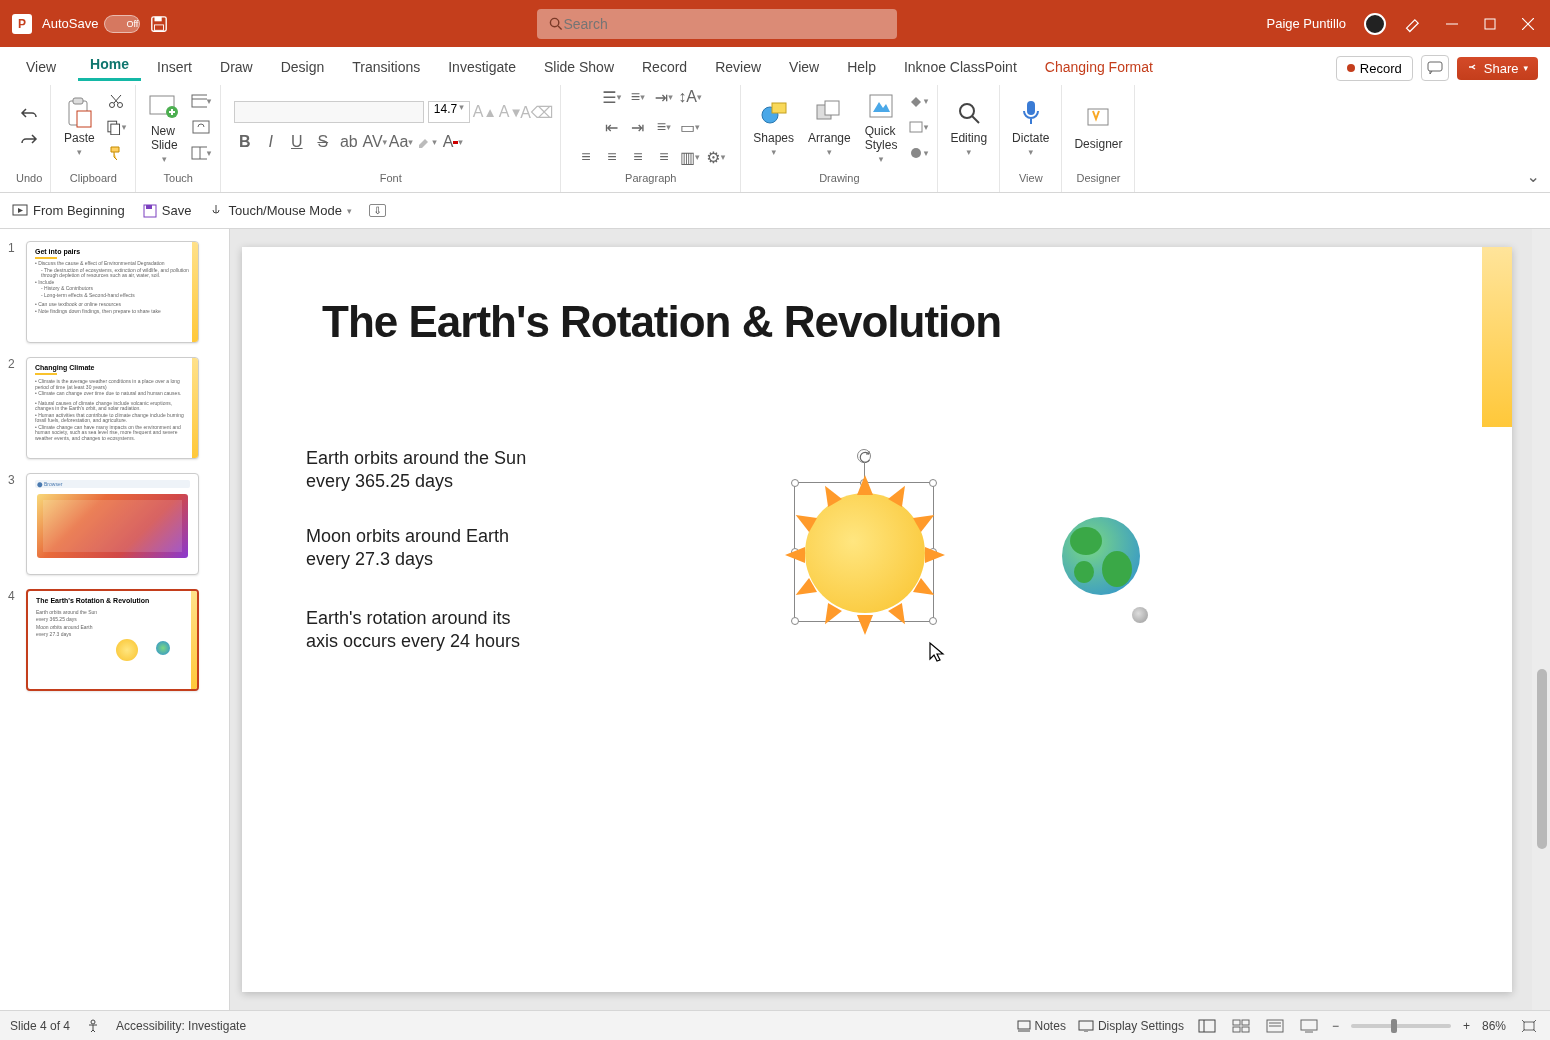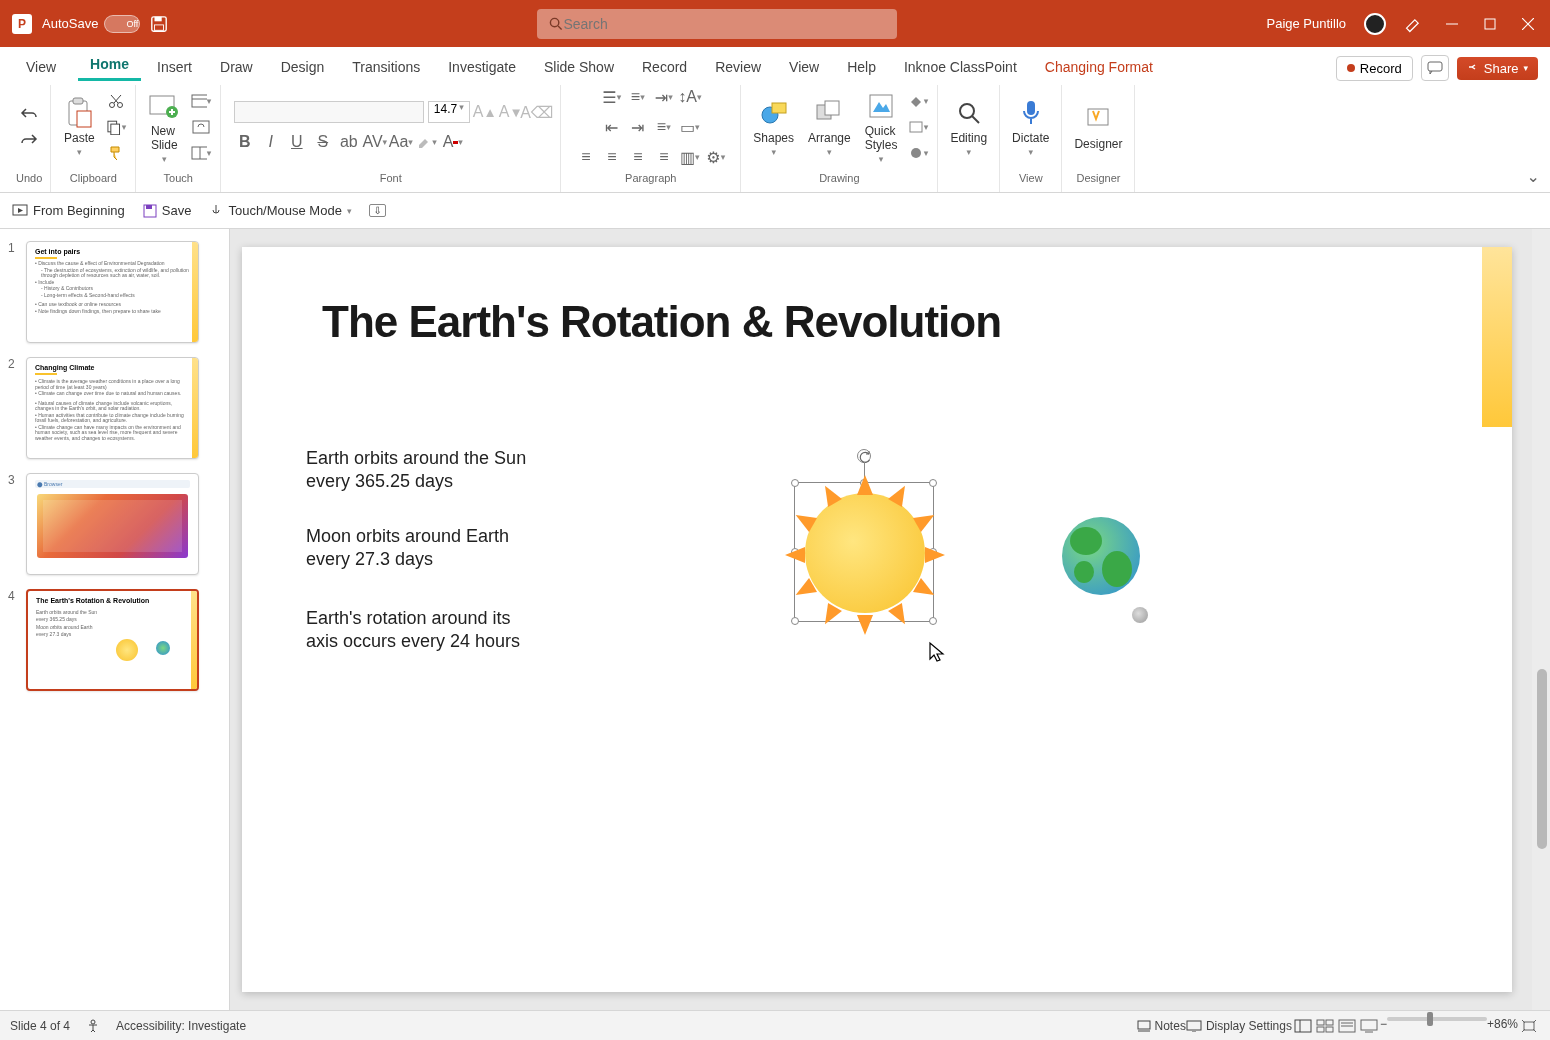--- a/index.html
+++ b/index.html
@@ -80,21 +80,21 @@
 .earth .land { position:absolute; background:#3aa847; border-radius:50%; }
 .moon { position:absolute; width:16px; height:16px; border-radius:50%; background: radial-gradient(circle at 40% 40%, #ddd, #999); }
 .cursor { position:absolute; font-size:20px; color:#000; }
 
 .vscroll { width:18px; background:#ececec; position:relative; }
 .vscroll .track { position:absolute; right:3px; top:6px; bottom:6px; width:10px; }
 .vscroll .thumb-bar { position:absolute; right:3px; width:10px; background:#b8b8b8; border-radius:5px; }
 
 
 .status { height: 30px; background: #f3f3f3; border-top: 1px solid #d6d6d6; display: flex; align-items:center; font-size: 12px; color:#444; padding: 0 10px; gap:16px; }
-.status-right { margin-left:auto; display:flex; }
+.status-right { margin-left:auto; display:flex; align-items:center; gap:12px;}
 .view-btn { width:22px; height:18px; display:flex; align-items:center; justify-content:center; color:#666; }
 .zoom-slider { width:100px; height:4px; background:#ccc; position:relative; border-radius:2px;}
 .zoom-slider .zknob { position:absolute; width:6px; height:14px; background:#888; top:-5px; left:40%; border-radius:2px;}
 
 svg { display:block; }
 .dd { font-size:9px; color:#888; }
 </style>
 </head>
 <body>
 

